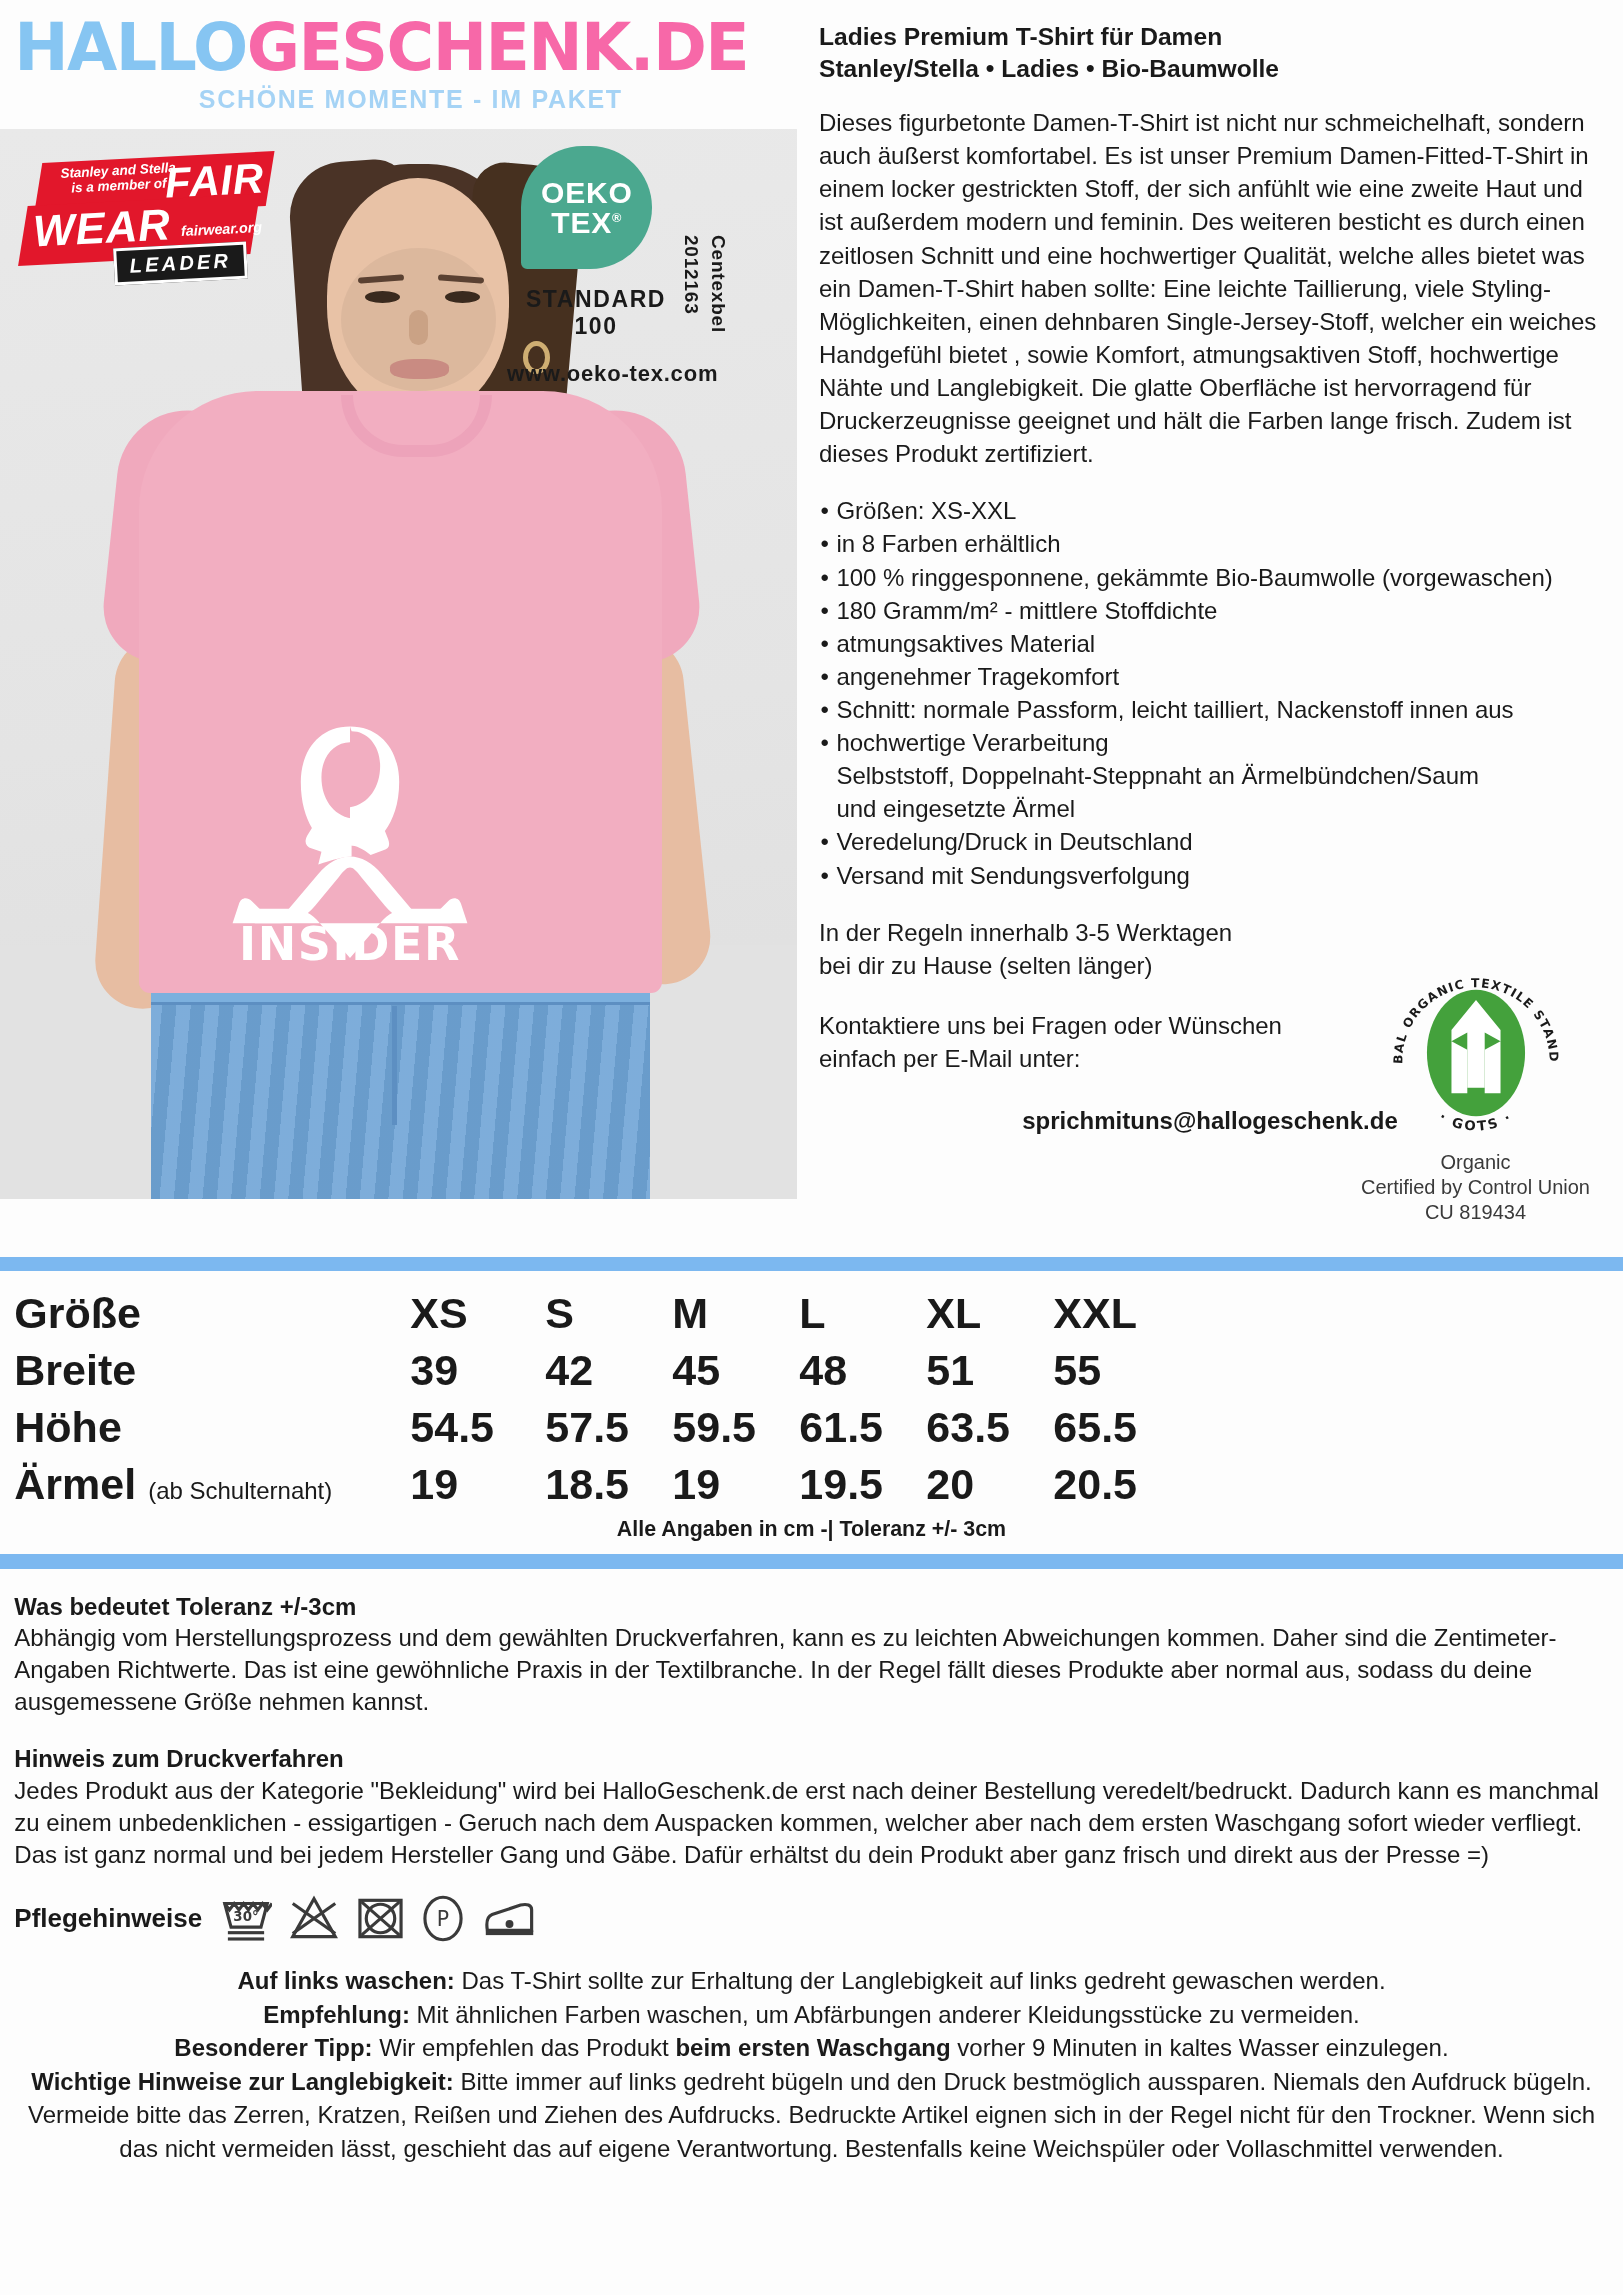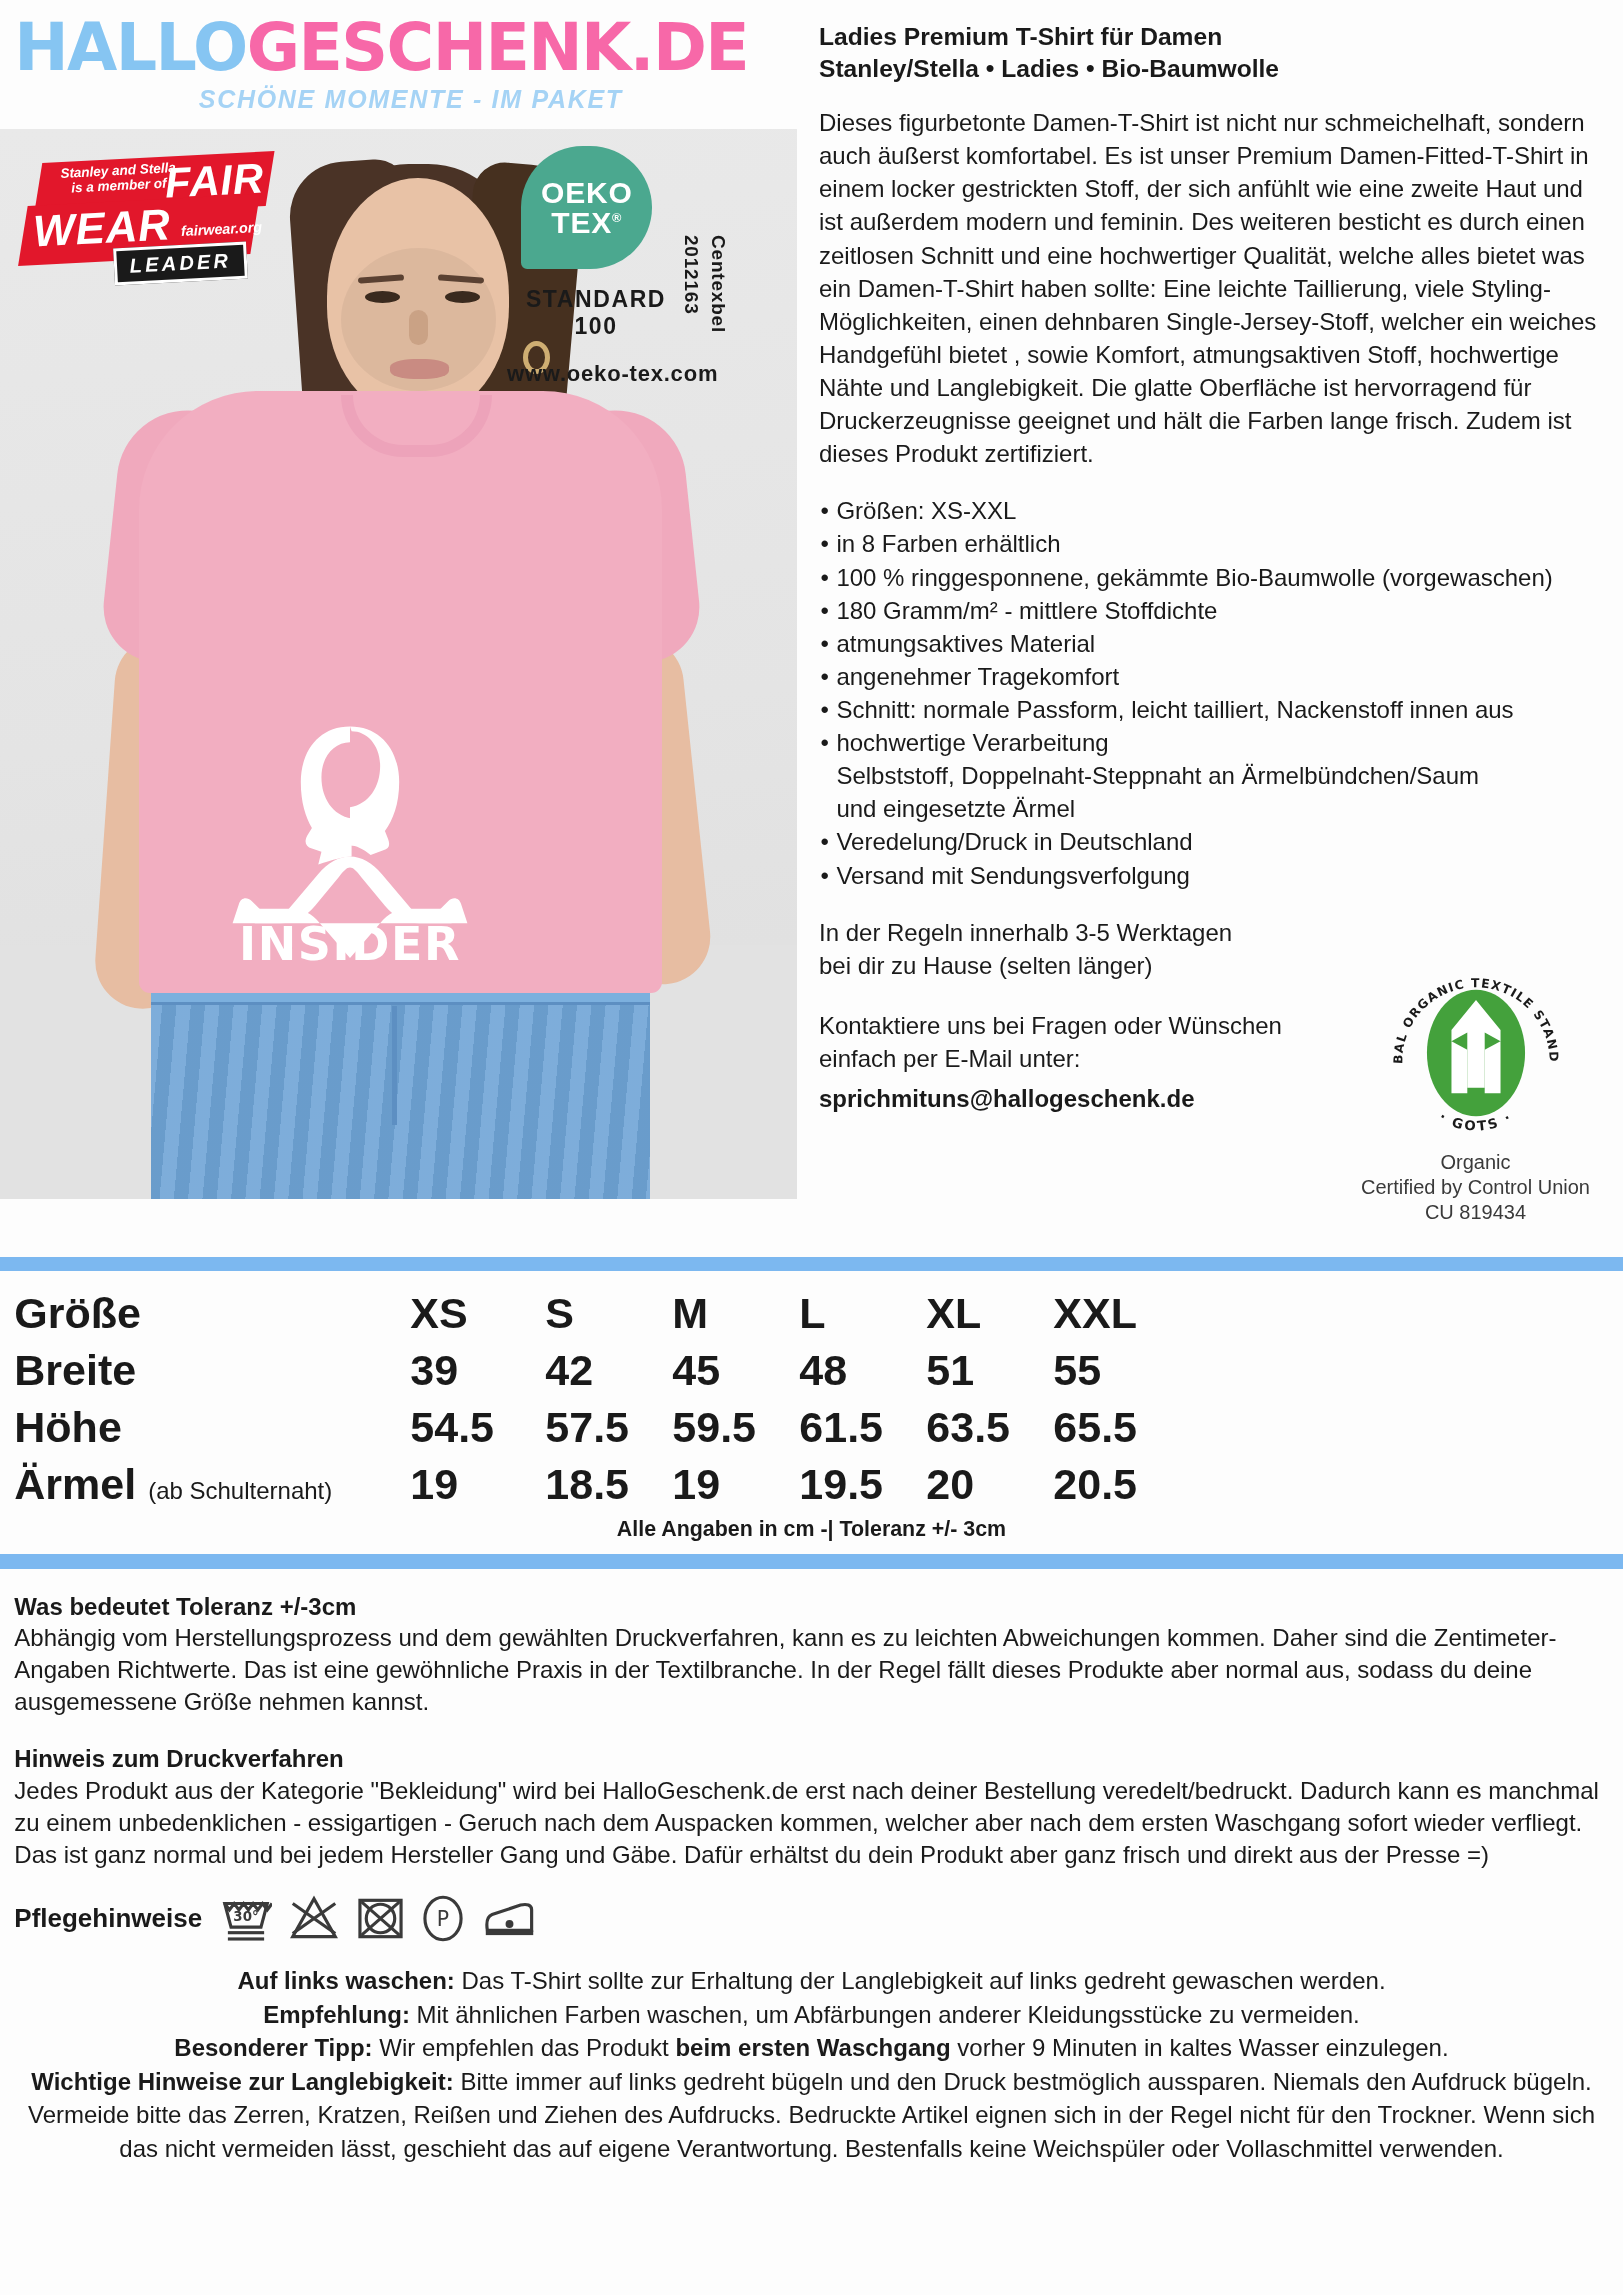--- a/index.html
+++ b/index.html
@@ -17,21 +17,21 @@
   .left-col { width: 797px; position: relative; }
   .right-col { width: 827px; padding: 20.6px 22px 0 22px; position: relative; }
 
   
   .logo-wrap { padding: 17.4px 0 11px 14.3px; }
   .logo-main { font-size: 65px; font-weight: 700; letter-spacing: -1.6px; line-height: 0.95;
                font-family: "DejaVu Sans", sans-serif; }
   .logo-main .b { color: #86c5f2; }
   .logo-main .p { color: #f768a8; }
   .logo-sub { color: #a5d3f5; font-size: 25px; font-weight: 700; letter-spacing: 1.7px;
-              text-align: center; width: 793px; margin-top: 6.3px; font-style: italic; }
+              text-align: center; width: 793px; margin-top: 6.3px; }
 
   
   .photo { position: relative; width: 797px; height: 1070px; margin-top: 3.2px;
            background: linear-gradient(175deg,#e9e9e9 0%,#e4e4e4 55%,#dedede 100%);
            overflow: hidden; }
   
   .bg-floor { position:absolute; left:0; right:0; bottom:0; height:254px; background:#e2e2e2; }
   .neck { position:absolute; left:373px; top:184px; width:87px; height:111px; background:#e2b79c; border-radius:24px; }
   .head { position:absolute; left:327px; top:49px; width:182px; height:238px; background:#e8c2a6;
           border-radius:50% 50% 46% 46%; }
@@ -107,21 +107,21 @@
 
   
   .prod-title { font-size:24.6px; font-weight:700; line-height:1.32; }
   .prod-desc { margin-top:20.6px; font-size:24px; line-height:1.38; }
   .feat-list { margin-top:24px; font-size:24px; line-height:1.38; }
   .feat-list li { list-style:none; padding-left:17.4px; position:relative; }
   .feat-list li:before { content:"•"; position:absolute; left:1.6px; }
   .feat-list li.cont:before { content:""; }
   .ship { margin-top:24px; font-size:24px; line-height:1.38; }
   .contact { margin-top:27px; font-size:24px; line-height:1.38; }
-  .email { margin-top:10px; font-size:24px; font-weight:700; }
+  .email { margin-top:32px; font-size:24px; font-weight:700;text-align:center; }
 
   .gots { position:absolute; right:28.5px; bottom:32px; width:238px; text-align:center; }
   .gots-badge { width:182px; height:182px; margin:0 auto; position:relative; }
   .gots-badge svg { width:100%; height:100%; }
   .gots-cap { margin-top:6.3px; font-size:20px; line-height:1.25; color:#3a3a3a; }
 
   
   .divider { width:100%; height:14.3px; background:#7cb8f0; }
 
   

